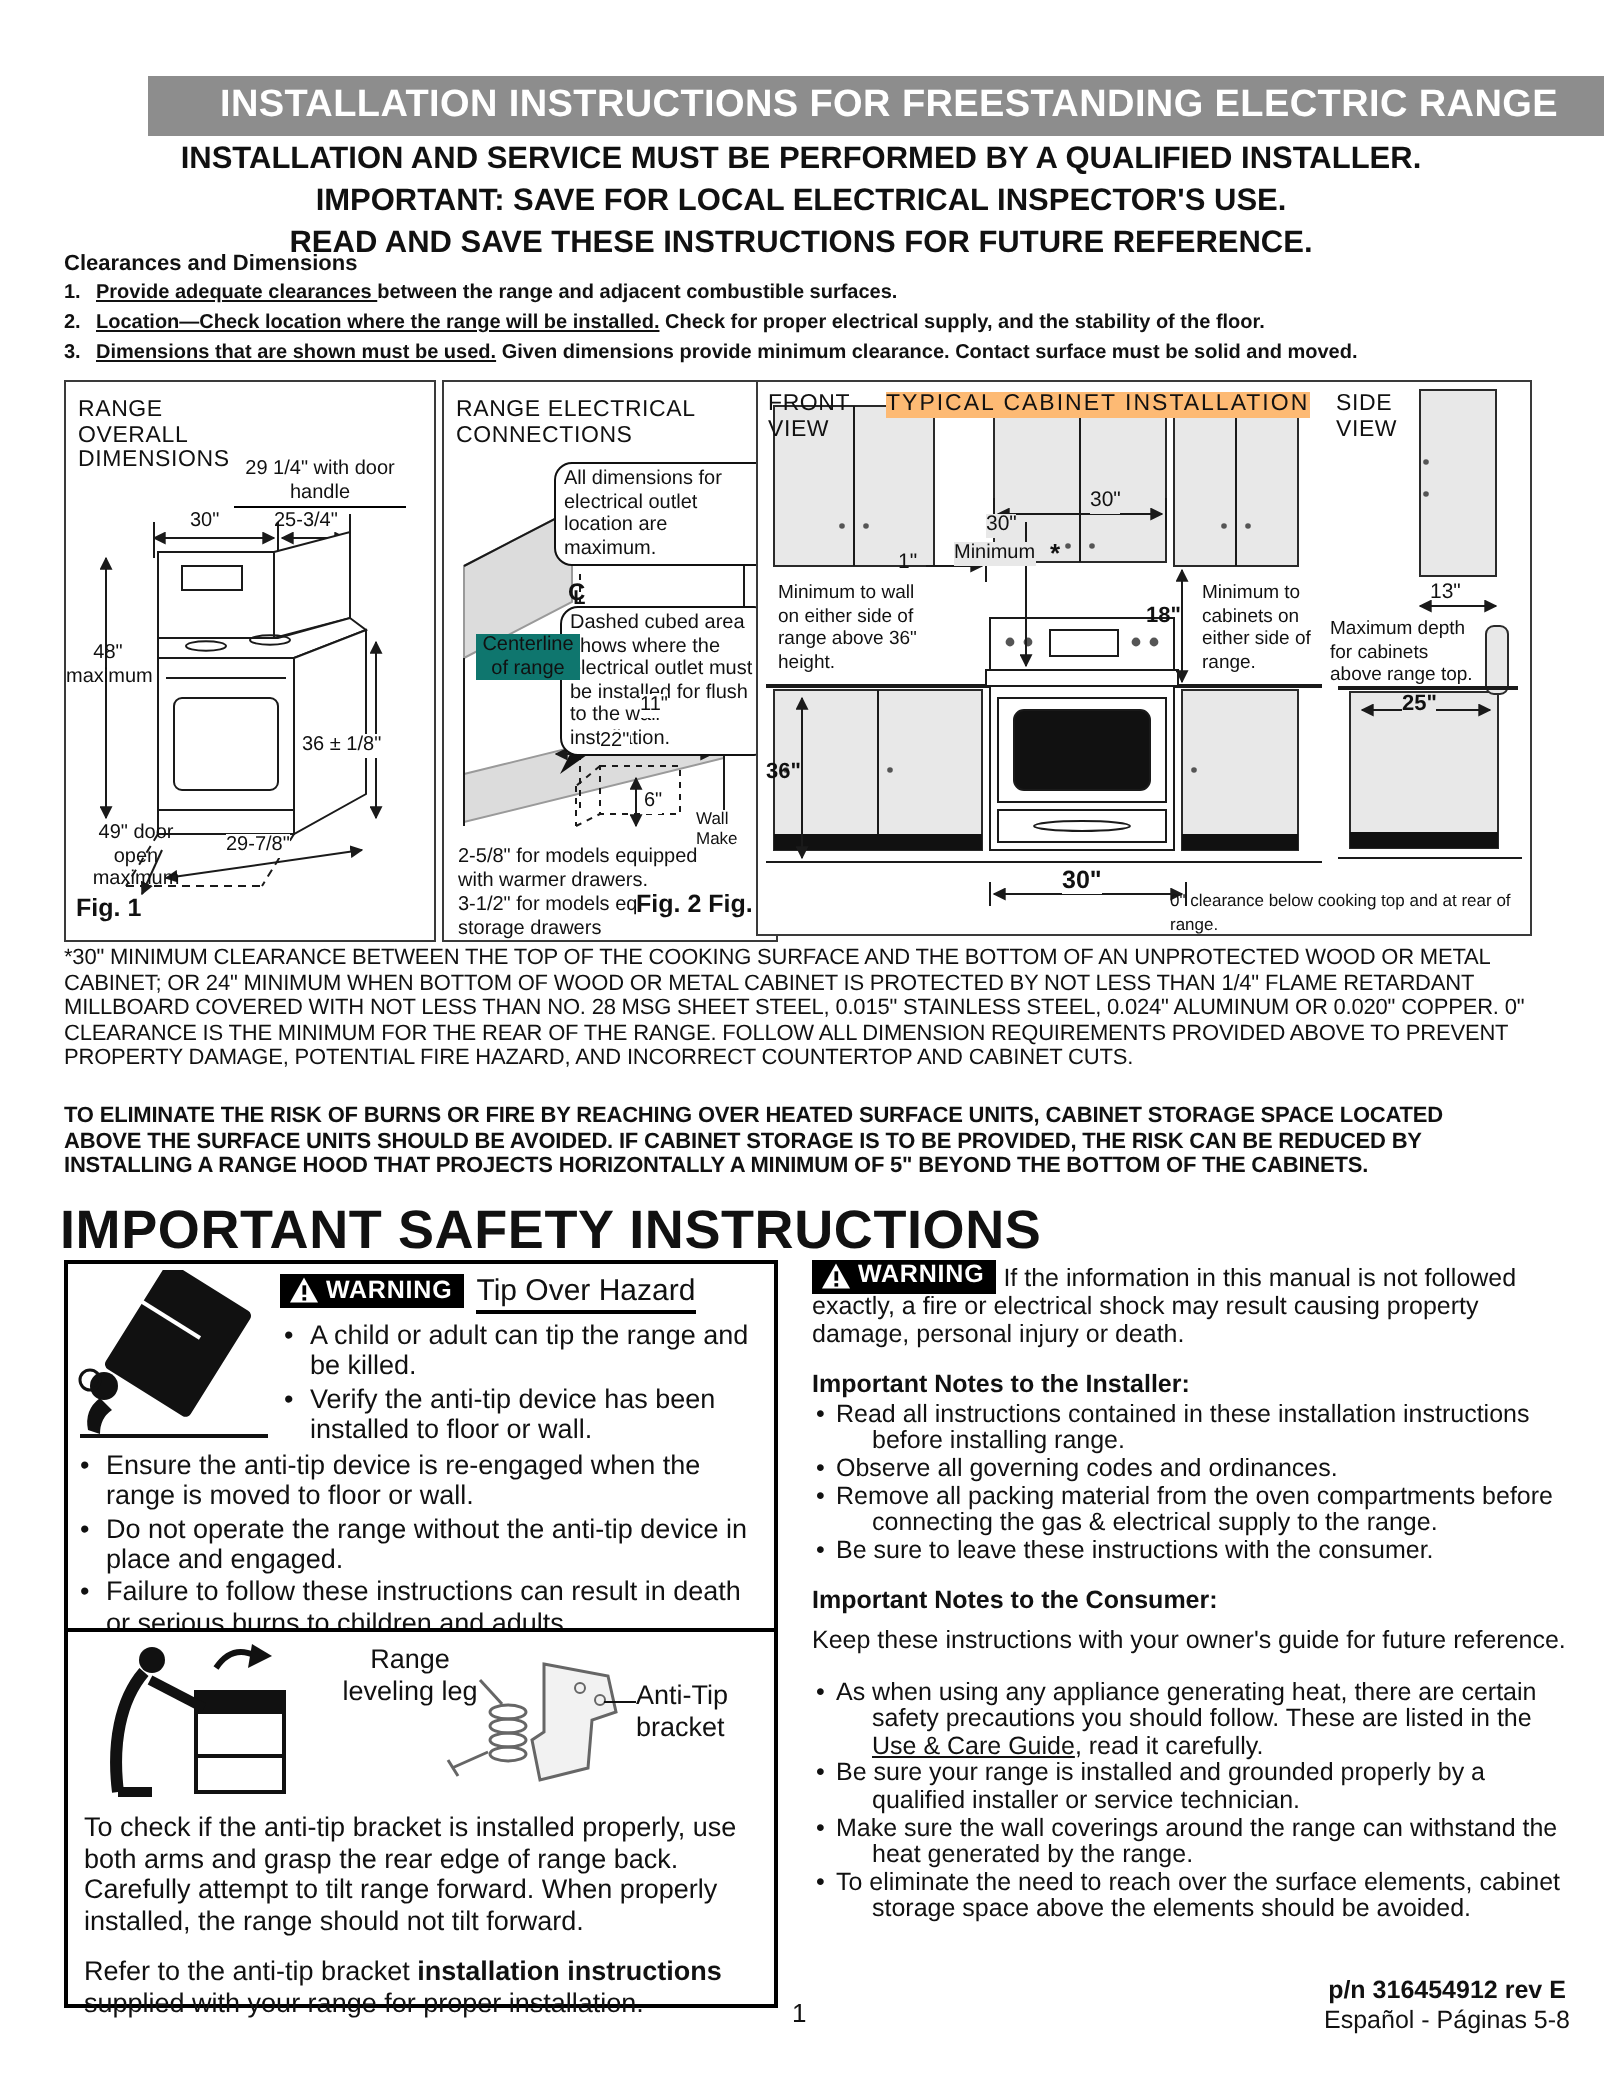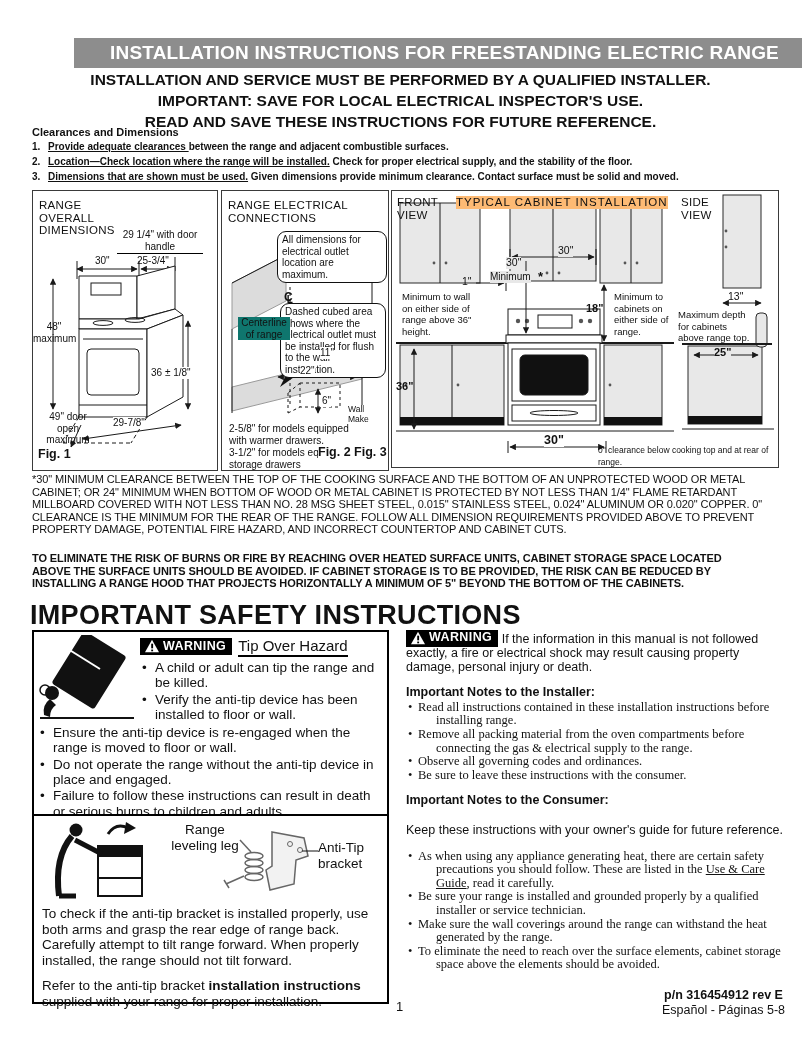--- a/index.html
+++ b/index.html
@@ -27,21 +27,21 @@
           font-weight:bold;font-size:12.5px;padding:1px 6px 2px 4px;letter-spacing:.4px;vertical-align:-2px;}
   .tiphead{display:inline-block;font-weight:normal;font-size:15px;border-bottom:2.5px solid #000;
            margin-left:6px;padding-bottom:1px;}
   ul.bl{list-style:none;margin:3px 0 0 0;padding:0;font-size:13.5px;line-height:15.3px;}
   ul.bl li{position:relative;padding-left:15px;margin-bottom:1px;}
   ul.bl li::before{content:"\2022";position:absolute;left:2px;}
   .rcol{left:406px;width:379px;font-size:12.5px;line-height:13.6px;}
   .rcol p{margin:0 0 12px 0;}
   .rcol h4{margin:0 0 1px 0;font-size:12.5px;}
   ul.rb{list-style:none;margin:0;padding:0;}
-  ul.rb li{position:relative;padding-left:30px;text-indent:-18px;margin:0;font-family:Liberation Serif, serif;}
+  ul.rb li{position:relative;padding-left:30px;text-indent:-18px;margin:0;}
   ul.rb li::before{content:"\2022";position:absolute;left:2px;text-indent:0;}
   .clsym{position:relative;font-size:12px;font-weight:bold;}
   .clsym::before{content:"C";} .clsym::after{content:"L";margin-left:-6px;font-size:10px;vertical-align:-2px;}
   .boxpara{margin:6px 8px 0 8px;font-size:13.5px;line-height:15.5px;}
   .footer{right:17px;text-align:center;font-size:12.5px;line-height:15px;}
   svg .ln{stroke:#1a1a1a;stroke-width:1;fill:none;}
 </style>
 </head>
 <body>
 
@@ -137,21 +137,21 @@
     <div class="fl c" style="left:16px;top:126px;width:52px;background:#0f766e">Centerline of range</div>
     <div class="fl" style="left:98px;top:156px;background:#fff">11"</div>
     <div class="fl" style="left:78px;top:174px;background:#fff">22"</div>
     <div class="fl" style="left:100px;top:204px;background:#fff">6"</div>
     <div class="fl" style="left:126px;top:214px;width:26px;font-size:8.5px;line-height:9.5px;background:#fff">Wall Make</div>
     <div class="fl" style="left:7px;top:232px;width:128px;line-height:12px">2-5/8" for models equipped with warmer drawers.</div>
     <div class="fl" style="left:7px;top:256px;width:150px;line-height:12px"><span>3-1/2" for models equipped with storage drawers</span></div>
     <div class="fl figcap" style="left:96px;top:256px;background:#fff">Fig. 2 Fig. 3</div>
   </div>
 
-  <div class="abs figbox" style="left:391px;top:190px;width:386px;height:276px">
+  <div class="abs figbox" style="left:378px;top:190px;width:386px;height:276px">
     <svg class="abs" style="left:0;top:0" width="386" height="276" viewBox="0 0 386 276">
       <defs>
           <marker id="a3" viewBox="0 0 10 10" refX="9" refY="5" markerWidth="6.5" markerHeight="6.5" orient="auto-start-reverse">
             <path d="M0,0L10,5L0,10z" fill="#1a1a1a"></path>
           </marker>
         </defs>
       <g fill="#e8e8e8" stroke="#2a2a2a">
         <rect x="8" y="12" width="80" height="80"></rect>
         <rect x="118" y="12" width="86" height="78"></rect>
         <rect x="208" y="12" width="62" height="80"></rect>
@@ -320,25 +320,25 @@
             <rect x="9" y="6" width="2.4" height="6" fill="#000"></rect>
             <rect x="9" y="13.6" width="2.4" height="2.2" fill="#000"></rect>
           </svg>
         <span>WARNING</span>
       </span>
       <span>If the information in this manual is not followed exactly, a fire or electrical shock may result causing property damage, personal injury or death.</span>
     </p>
     <h4>Important Notes to the Installer:</h4>
     <ul class="rb" style="margin-bottom:12px">
       <li>Read all instructions contained in these installation instructions before installing range.</li>
+      <li>Observe all governing codes and ordinances.</li>
       <li>Remove all packing material from the oven compartments before connecting the gas &amp; electrical supply to the range.</li>
-      <li>Observe all governing codes and ordinances.</li>
       <li>Be sure to leave these instructions with the consumer.</li>
     </ul>
-    <h4 style="margin-bottom:16px">Important Notes to the Consumer:</h4>
+    <h4 style="margin-bottom:6px">Important Notes to the Consumer:</h4>
     <p>Keep these instructions with your owner's guide for future reference.</p>
     <ul class="rb">
       <li><span>As when using any appliance generating heat, there are certain safety precautions you should follow. These are listed in the </span><span class="u">Use &amp; Care Guide</span><span>, read it carefully.</span></li>
       <li>Be sure your range is installed and grounded properly by a qualified installer or service technician.</li>
       <li>Make sure the wall coverings around the range can withstand the heat generated by the range.</li>
       <li>To eliminate the need to reach over the surface elements, cabinet storage space above the elements should be avoided.</li>
     </ul>
   </div>
 
   <div class="abs footer" style="top:988px">

